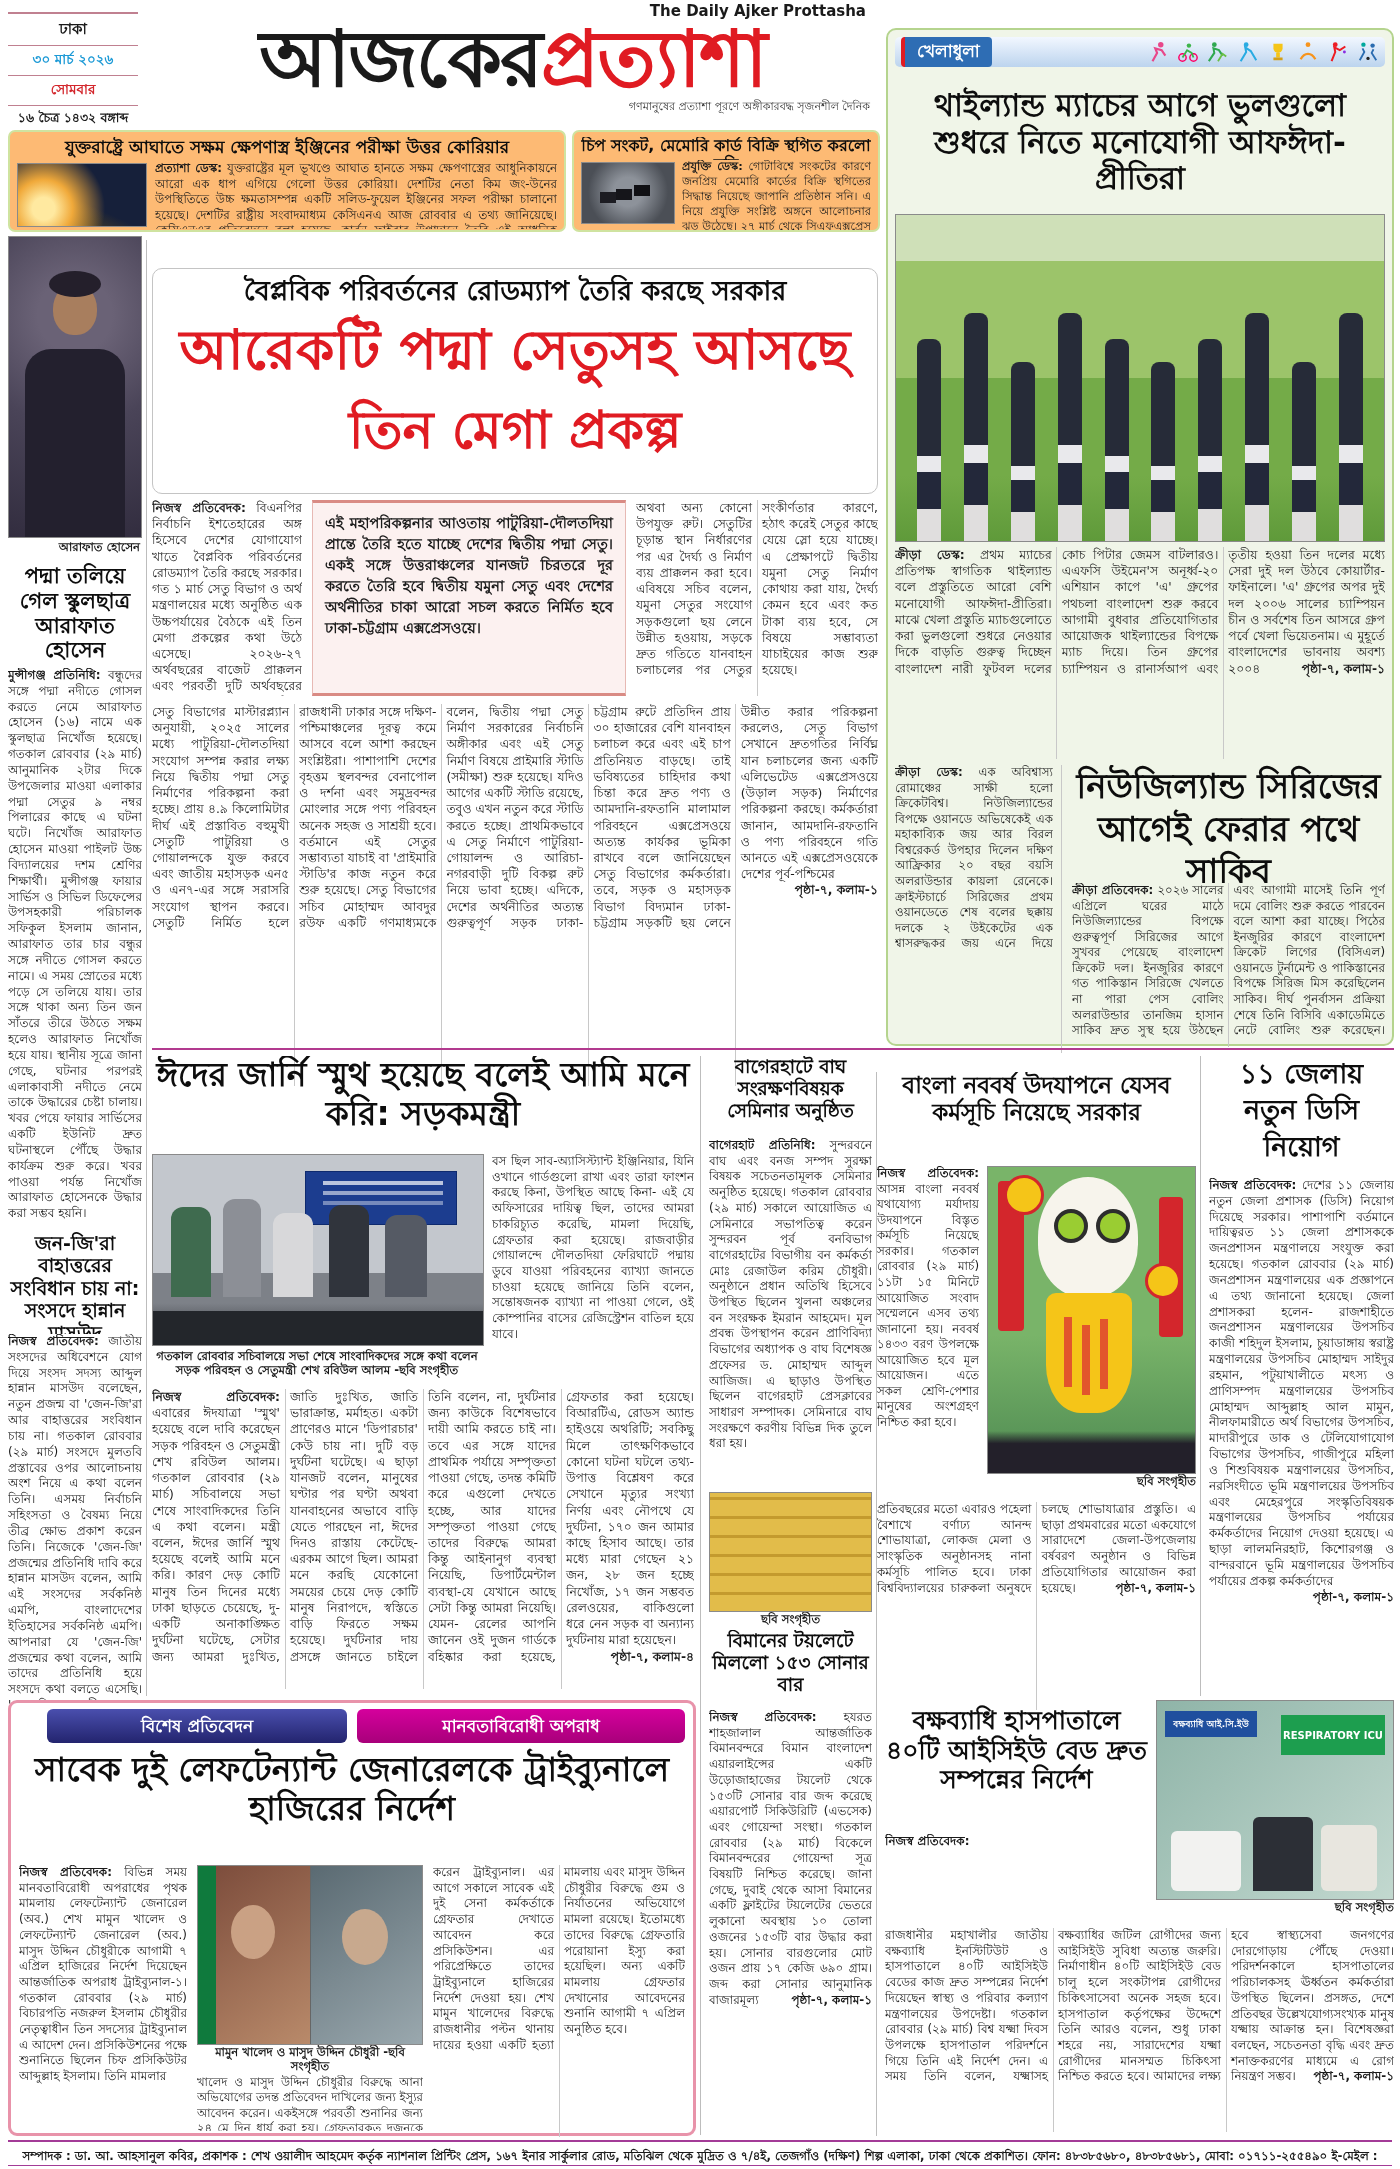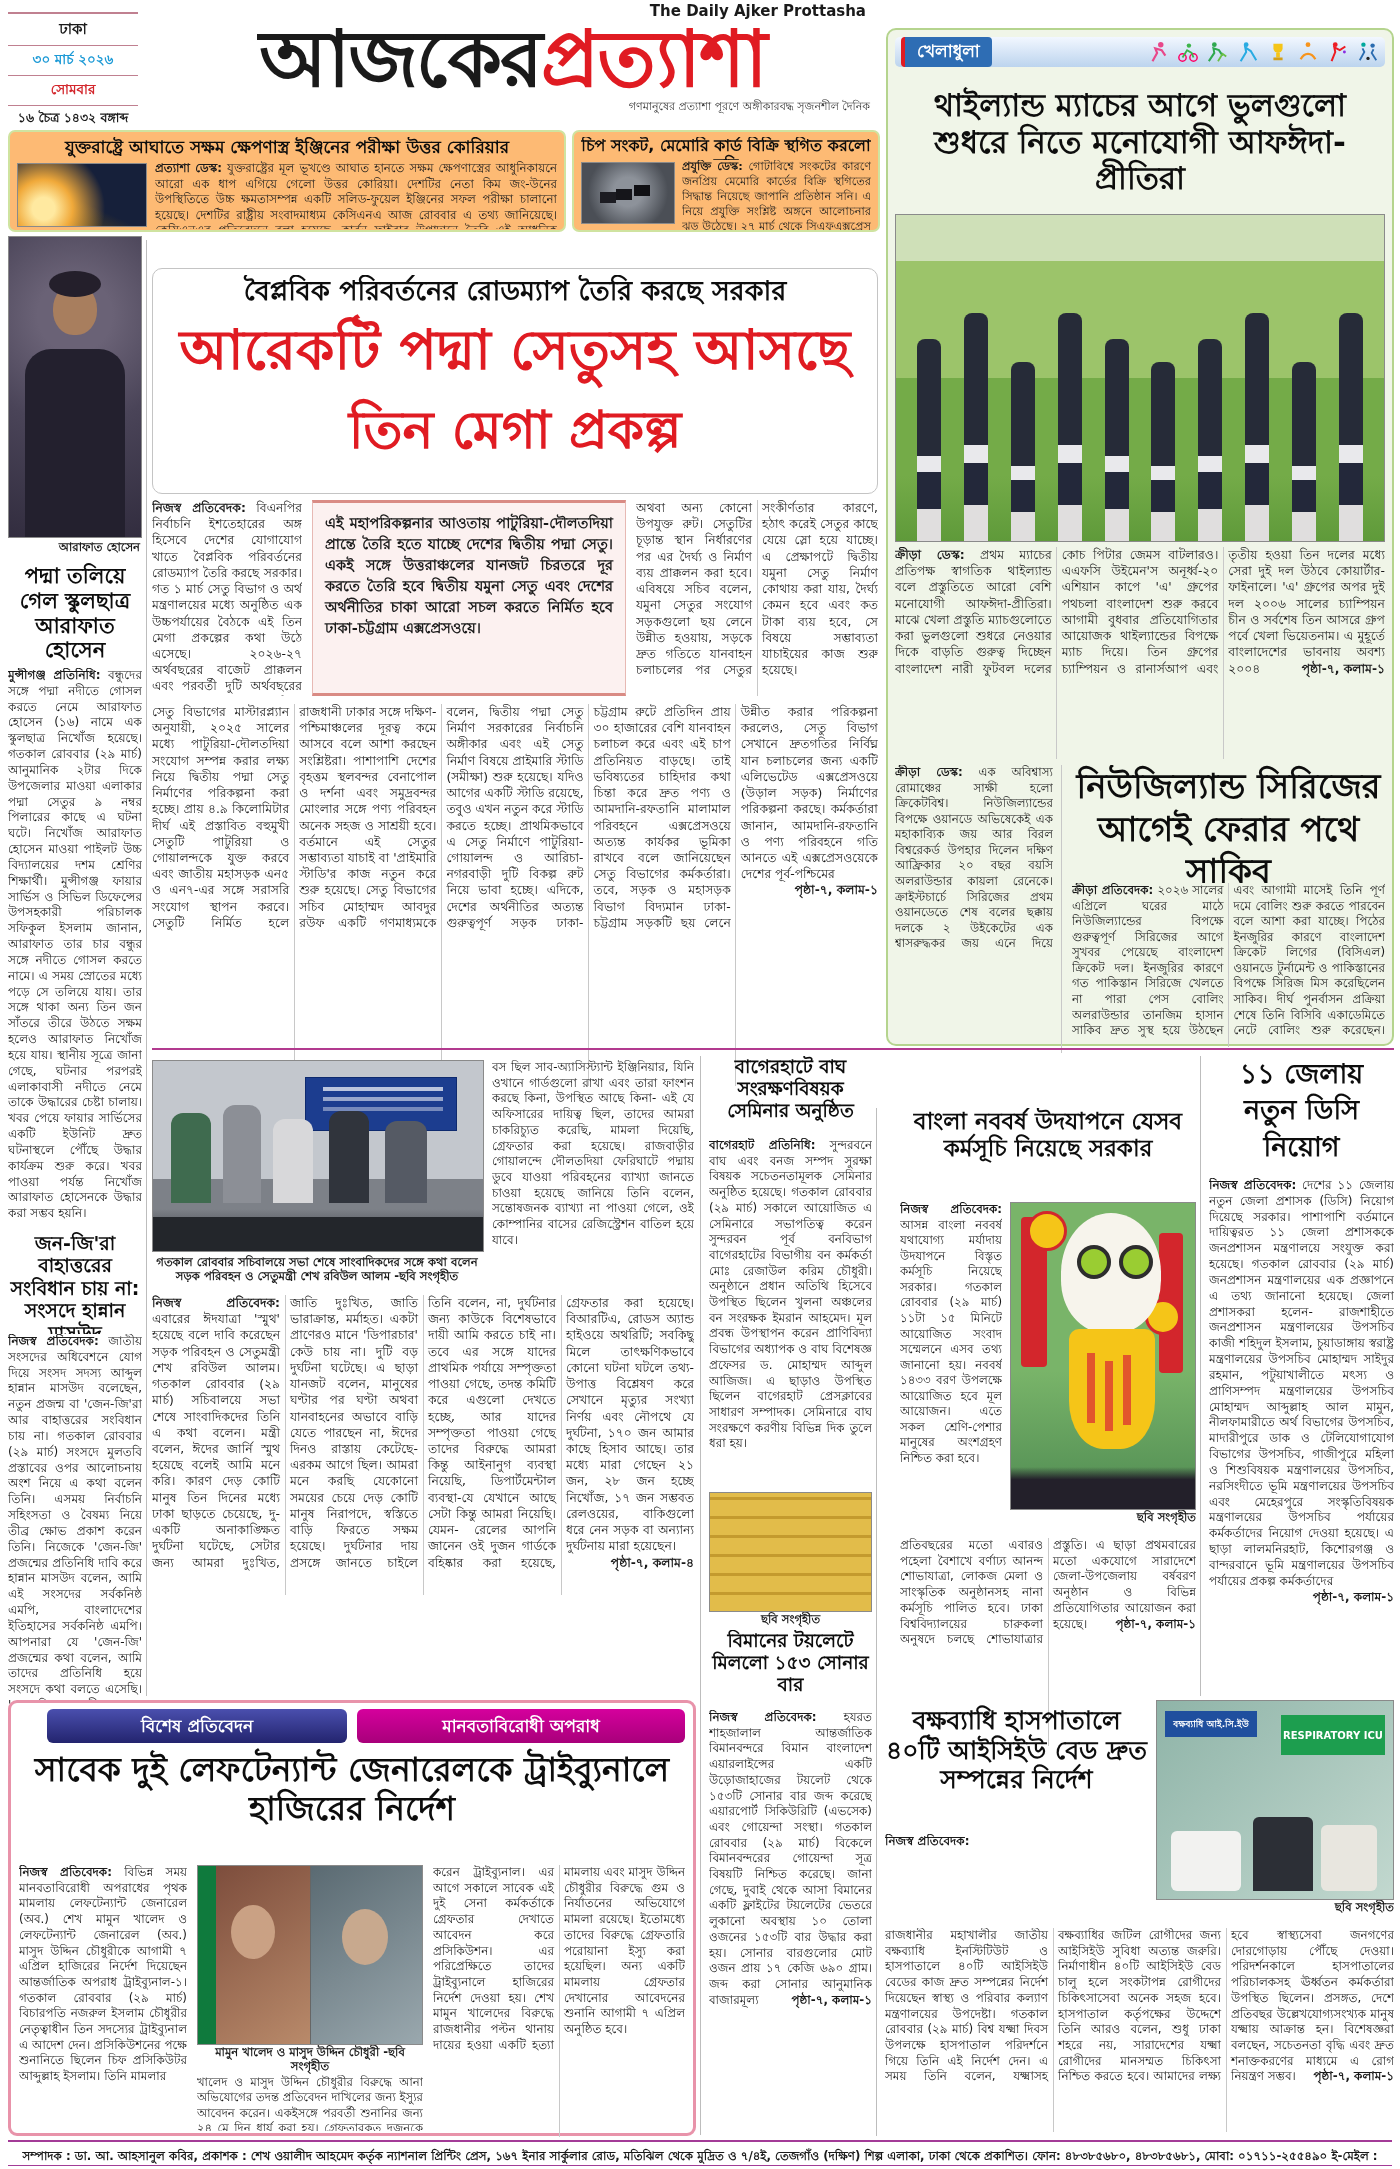--- a/index.html
+++ b/index.html
@@ -201,20 +201,21 @@
           <span class="byline">ক্রীড়া প্রতিবেদক:</span> <span>২০২৬ সালের এপ্রিলে ঘরের মাঠে নিউজিল্যান্ডের বিপক্ষে গুরুত্বপূর্ণ সিরিজের আগে সুখবর পেয়েছে বাংলাদেশ ক্রিকেট দল। ইনজুরির কারণে গত পাকিস্তান সিরিজে খেলতে না পারা পেস বোলিং অলরাউন্ডার তানজিম হাসান সাকিব দ্রুত সুস্থ হয়ে উঠছেন এবং আগামী মাসেই তিনি পূর্ণ দমে বোলিং শুরু করতে পারবেন বলে আশা করা যাচ্ছে। পিঠের ইনজুরির কারণে বাংলাদেশ ক্রিকেট লিগের (বিসিএল) ওয়ানডে টুর্নামেন্ট ও পাকিস্তানের বিপক্ষে সিরিজ মিস করেছিলেন সাকিব। দীর্ঘ পুনর্বাসন প্রক্রিয়া শেষে তিনি বিসিবি একাডেমিতে নেটে বোলিং শুরু করেছেন। বর্তমানে ৭০-৮০ শতাংশ গতিতে বোলিং করলেও সাকিব জানিয়েছেন, 'আশা করছি আগামী চারটি সেশনের মধ্যে আমি ১০০ শতাংশ ফিটনেস নিয়ে বোলিং করতে পারব। সব ঠিক থাকলে এপ্রিলের শুরু থেকেই আমি পুরোপুরি প্রস্তুত থাকব।' আগামী ১৩ এপ্রিল তিনটি ওয়ানডে ও তিনটি টি-টুয়েন্টি খেলতে বাংলাদেশে আসবে কিউইরা। ১৭ ও ২০ এপ্রিল ওয়ানডে সিরিজের প্রথম দুটি ম্যাচ মিরপুরে এবং ২৩ এপ্রিল শেষ ম্যাচটি হবে চট্টগ্রামে। আর ২৭ ও ২৯ এপ্রিল টি-টুয়েন্টি সিরিজের প্রথম দুটি ম্যাচ চট্টগ্রামে এবং ২ মে শেষ ম্যাচটি হবে ঢাকায়। পাকিস্তানকে ২-১ ব্যবধানে হারিয়ে বাংলাদেশ বর্তমানে আইসিসি ওয়ানডে র‌্যাঙ্কিংয়ের নবম স্থানে রয়েছে। ২০২৭ ওয়ানডে বিশ্বকাপে সরাসরি কোয়ালিফাই করার দৌড়ে এই সিরিজটি অত্যন্ত গুরুত্বপূর্ণ। নিউজিল্যান্ডকে ৩-০ ব্যবধানে হোয়াইটওয়াশ</span>
           
         </div>
       </div>
     </div>
   </div>
 
   <div class="abs hrule-m" style="left:152px;top:1048px;width:1242px;"></div>
 
   <div class="abs" style="left:152px;top:1056px;width:542px;height:640px;">
+    <div class="hl" style="font-size:33px;height:94px;">ঈদের জার্নি স্মুথ হয়েছে বলেই আমি মনে করি: সড়কমন্ত্রী</div>
     <div style="display:flex;gap:8px;height:192px;margin-top:4px;">
       <div class="ph" style="width:330px;flex:0 0 auto;background:linear-gradient(180deg,#c3c7cd 0 62%,#7d8188 62% 78%,#2a2d33);">
         <div style="position:absolute;right:26px;top:16px;width:150px;height:52px;background:#1c3d8f;border:1px solid #0e2a6e;"></div>
         <div style="position:absolute;right:40px;top:26px;width:120px;height:4px;background:rgba(255,255,255,.7);box-shadow:0 10px 0 rgba(255,255,255,.55),0 20px 0 rgba(255,255,255,.4);"></div>
         <div style="position:absolute;left:18px;top:52px;width:40px;height:90px;border-radius:12px 12px 0 0;background:#3f6b4f;"></div>
         <div style="position:absolute;left:70px;top:44px;width:38px;height:98px;border-radius:12px 12px 0 0;background:#8c8f96;"></div>
         <div style="position:absolute;left:120px;top:58px;width:40px;height:84px;border-radius:12px 12px 0 0;background:#d8d8da;"></div>
         <div style="position:absolute;left:176px;top:50px;width:40px;height:92px;border-radius:12px 12px 0 0;background:#30343c;"></div>
         <div style="position:absolute;left:232px;top:60px;width:42px;height:82px;border-radius:12px 12px 0 0;background:#555a64;"></div>
         <div style="position:absolute;left:0;bottom:0;width:100%;height:34px;background:#23262b;"></div>
@@ -235,21 +236,21 @@
     </div>
     <div class="ph" style="height:118px;margin-top:6px;background:repeating-linear-gradient(0deg,#e2bc4a 0 16px,#c49a2e 16px 19px),repeating-linear-gradient(90deg,rgba(140,100,20,.55) 0 2px,rgba(0,0,0,0) 2px 26px);"></div>
     <div class="cap" style="height:18px;">ছবি সংগৃহীত</div>
     <div class="hl" style="font-size:18.5px;height:80px;">বিমানের টয়লেটে মিললো ১৫৩ সোনার বার</div>
     <div class="bt" style="height:398px;font-size:11.9px;">
       <span class="byline">নিজস্ব প্রতিবেদক:</span> <span>হযরত শাহজালাল আন্তর্জাতিক বিমানবন্দরে বিমান বাংলাদেশ এয়ারলাইন্সের একটি উড়োজাহাজের টয়লেট থেকে ১৫৩টি সোনার বার জব্দ করেছে এয়ারপোর্ট সিকিউরিটি (এভসেক) এবং গোয়েন্দা সংস্থা। গতকাল রোববার (২৯ মার্চ) বিকেলে বিমানবন্দরের গোয়েন্দা সূত্র বিষয়টি নিশ্চিত করেছে। জানা গেছে, দুবাই থেকে আসা বিমানের একটি ফ্লাইটের টয়লেটের ভেতরে লুকানো অবস্থায় ১০ তোলা ওজনের ১৫৩টি বার উদ্ধার করা হয়। সোনার বারগুলোর মোট ওজন প্রায় ১৭ কেজি ৬৯০ গ্রাম। জব্দ করা সোনার আনুমানিক বাজারমূল্য</span>
       <span class="jump">পৃষ্ঠা-৭, কলাম-১</span>
     </div>
   </div>
 
-  <div class="abs vrule" style="left:876px;top:1108px;width:320px;height:640px;padding-left:23px;">
+  <div class="abs vrule" style="left:876px;top:1072px;width:320px;height:640px;padding-left:0;">
     <div class="hl" style="font-size:23px;height:78px;">বাংলা নববর্ষ উদযাপনে যেসব কর্মসূচি নিয়েছে সরকার</div>
     <div style="display:flex;gap:8px;height:330px;margin-top:16px;">
       <div class="bt" style="width:102px;flex:0 0 auto;font-size:11.8px;">
         <span class="byline">নিজস্ব প্রতিবেদক:</span> <span>আসন্ন বাংলা নববর্ষ যথাযোগ্য মর্যাদায় উদযাপনে বিস্তৃত কর্মসূচি নিয়েছে সরকার। গতকাল রোববার (২৯ মার্চ) ১১টা ১৫ মিনিটে আয়োজিত সংবাদ সম্মেলনে এসব তথ্য জানানো হয়। নববর্ষ ১৪৩৩ বরণ উপলক্ষে আয়োজিত হবে মূল আয়োজন। এতে সকল শ্রেণি-পেশার মানুষের অংশগ্রহণ নিশ্চিত করা হবে।</span>
       </div>
       <div style="flex:1;overflow:hidden;">
         <div class="ph" style="height:306px;background:linear-gradient(180deg,#79b469 0 55%,#4e8a52);">
           <div style="position:absolute;left:10px;top:14px;width:26px;height:150px;background:#d3262c;border-radius:4px;"></div>
           <div style="position:absolute;right:12px;top:30px;width:24px;height:140px;background:#d3262c;border-radius:4px;"></div>
           <div style="position:absolute;left:16px;top:8px;width:34px;height:34px;border-radius:50%;background:#f5c518;border:3px solid #d3262c;"></div>

